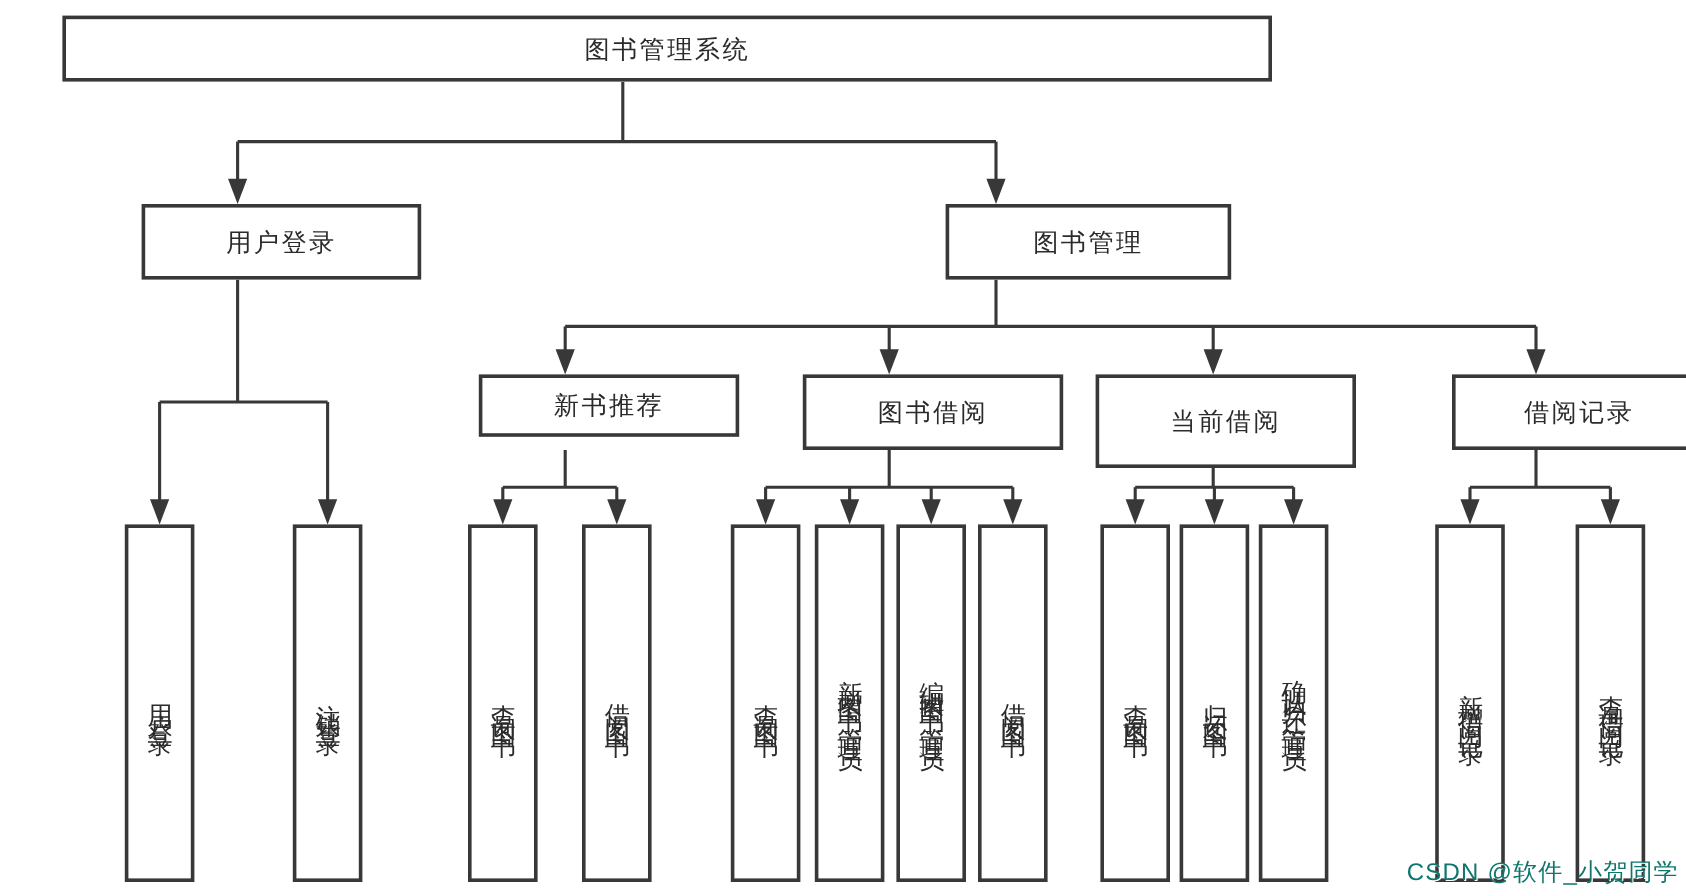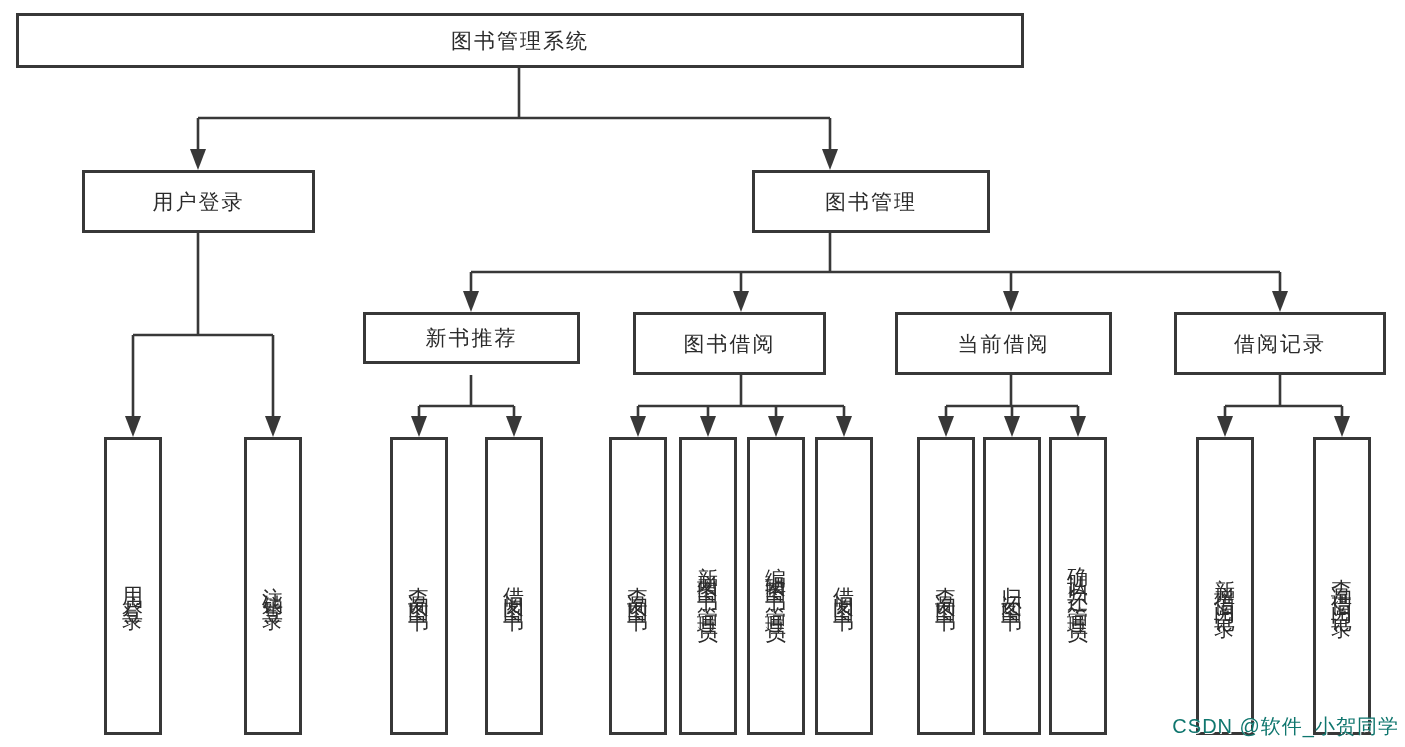--- a/index.html
+++ b/index.html
@@ -22,20 +22,21 @@
   }
 
   .node {
     position: absolute;
     background: #ffffff;
     border: 3px solid #383838;
     display: flex;
     align-items: center;
     justify-content: center;
     z-index: 2;
+    margin-left: 36px;
   }
   .node .lbl {
     font-size: 21px;
     color: #2b2b2b;
     letter-spacing: 2px;
     white-space: nowrap;
   }
 
   .leaf {
     position: absolute;
@@ -148,24 +149,24 @@
   <div class="node" style="left:82px; top:170px; width:233px; height:63px;">
     <span class="lbl">用户登录</span>
   </div>
   <div class="node" style="left:752px; top:170px; width:238px; height:63px;">
     <span class="lbl">图书管理</span>
   </div>
 
   <div class="node" style="left:363px; top:312px; width:217px; height:52px;text-align:right;">
     <span class="lbl">新书推荐</span>
   </div>
-  <div class="node" style="left:633px; top:312px; width:193px; height:63px;">
+  <div class="node" style="left:633px; top:312px; width:217px; height:63px;">
     <span class="lbl">图书借阅</span>
   </div>
-  <div class="node" style="left:895px; top:312px; width:217px; height:63px;">
+  <div class="node" style="left:877px; top:312px; width:217px; height:78px;">
     <span class="lbl">当前借阅</span>
   </div>
   <div class="node" style="left:1174px; top:312px; width:212px; height:63px;">
     <span class="lbl">借阅记录</span>
   </div>
 
   <div class="leaf" style="left:104px;">
     <span class="vlbl">用户登录</span>
   </div>
   <div class="leaf" style="left:244px;">

